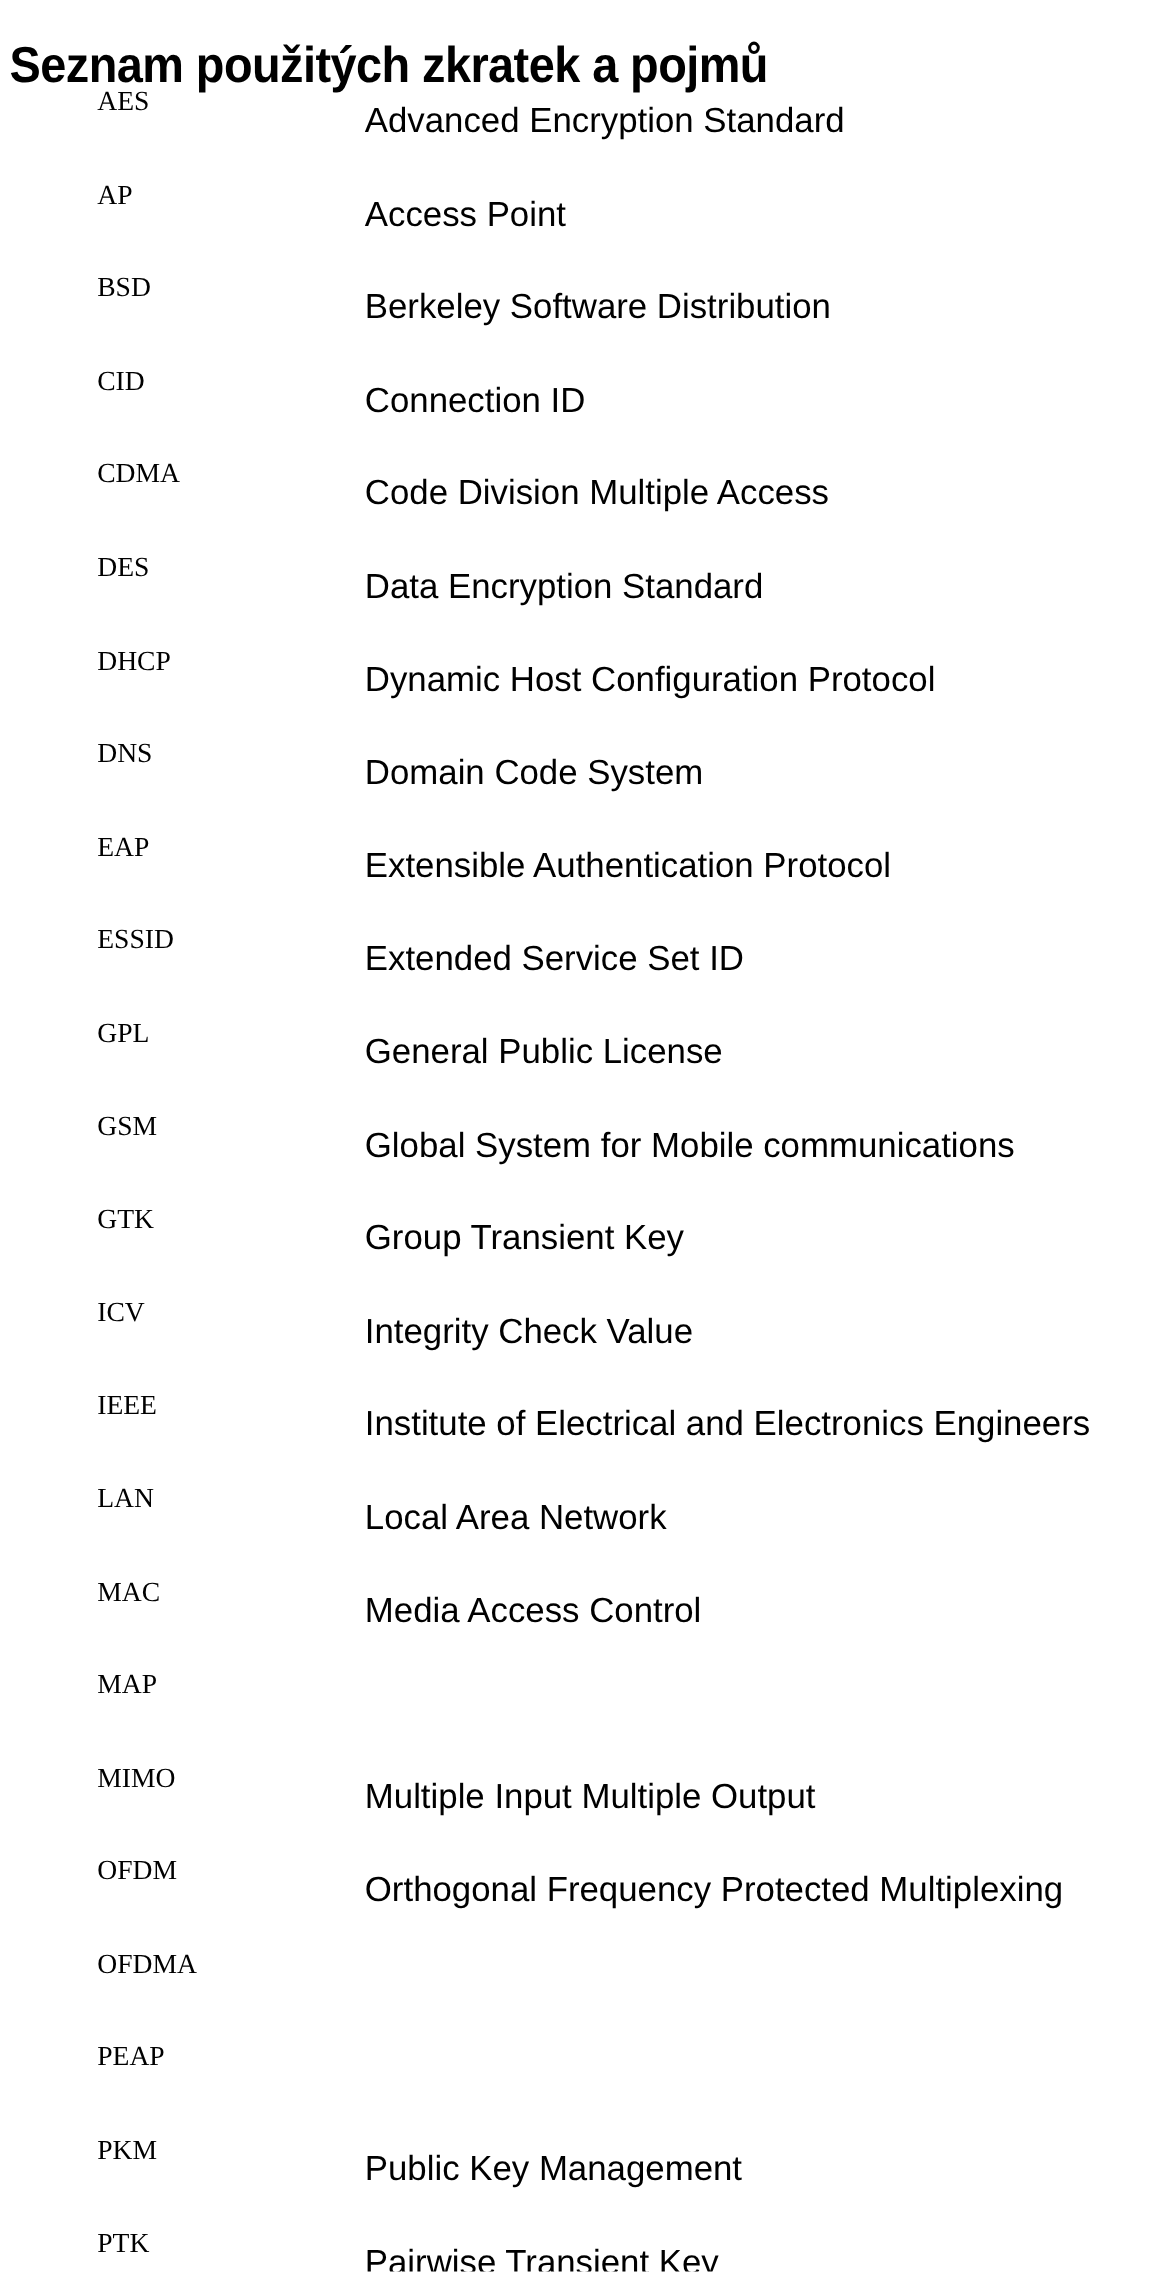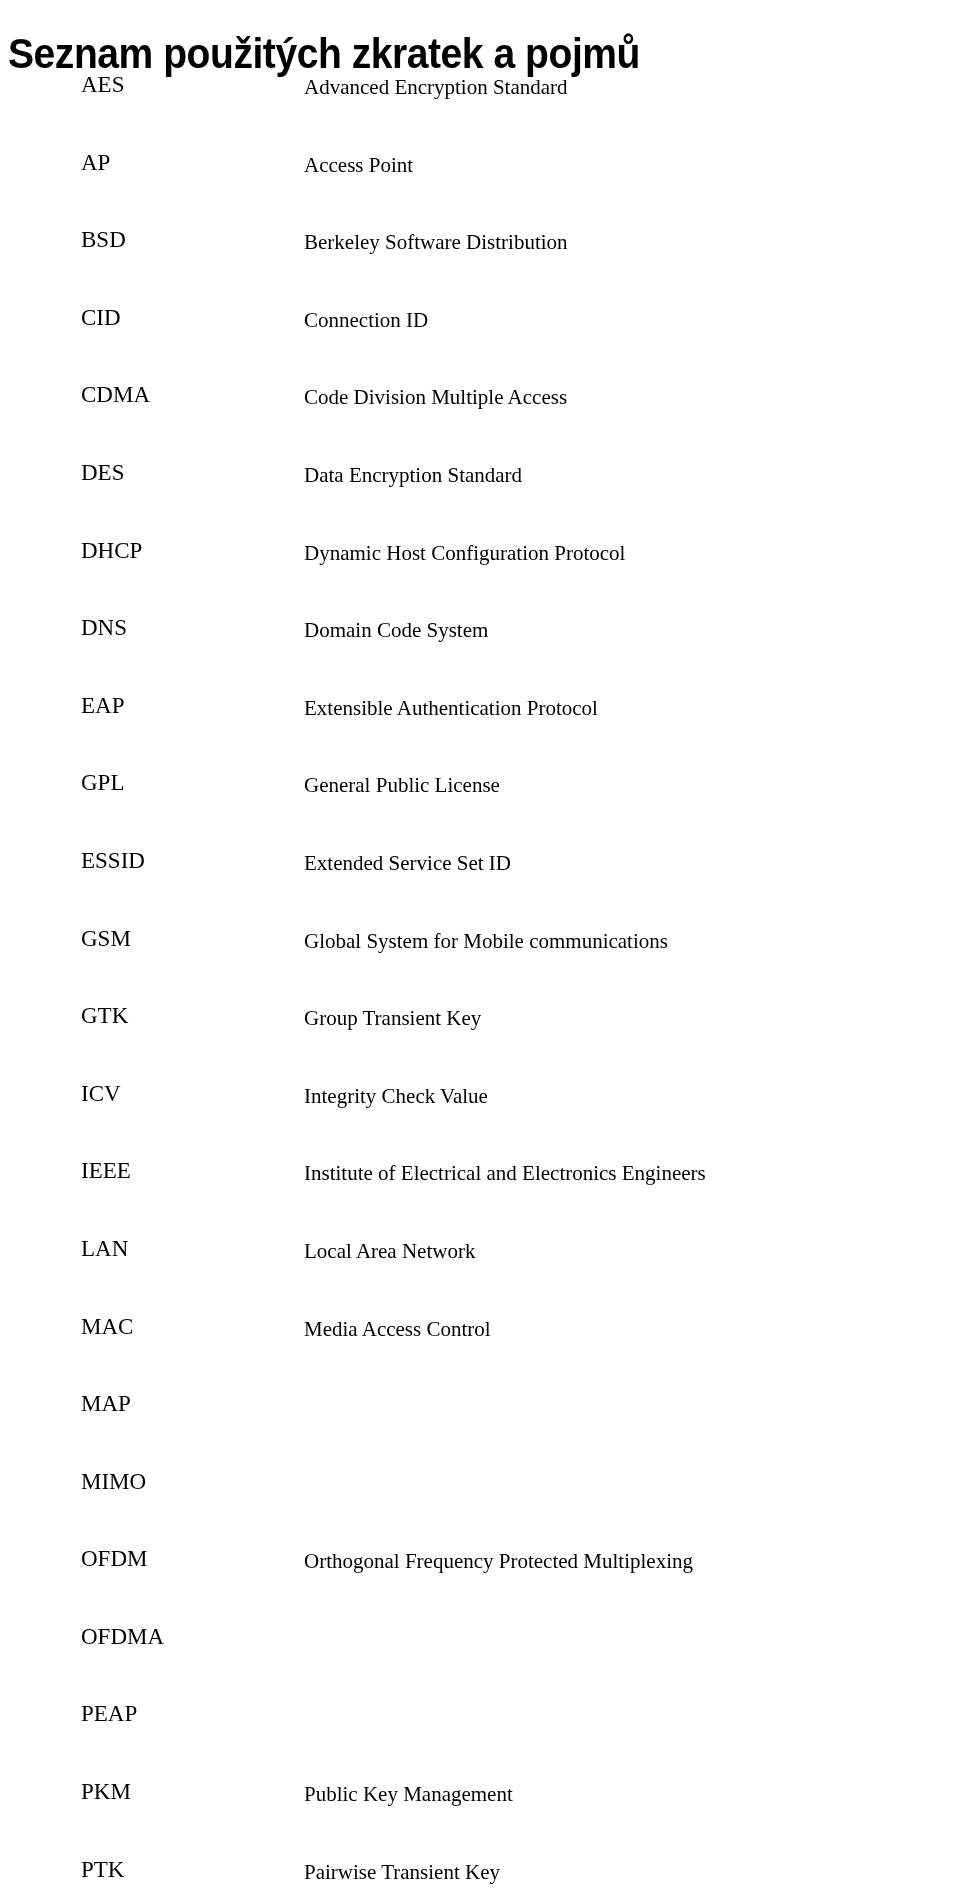--- a/index.html
+++ b/index.html
@@ -52,25 +52,25 @@
     top: 0;
     font-size: 23px;
     line-height: 34px;
     white-space: nowrap;
     font-family: "Liberation Serif", "DejaVu Serif", serif;
     color: #000000;
   }
   .abbrev-def {
     position: absolute;
     left: 304px;
-    top: 2px;
-    font-size: 21px;
+    top: 16px;
+    font-size: 29px;
     line-height: 34px;
     white-space: nowrap;
-    font-family: Liberation Serif, serif;
+    font-family: Liberation Sans, sans-serif;
     color: #000000;
   }
 </style>
 </head>
 <body>
 
 <h1 class="page-title">Seznam použitých zkratek a pojmů</h1>
 
 <div class="abbrev-list" id="abbrev-list">
     <div class="abbrev-row">
@@ -103,26 +103,26 @@
     </div>
     <div class="abbrev-row">
       <span class="abbrev-term">DNS</span>
       <span class="abbrev-def">Domain Code System</span>
     </div>
     <div class="abbrev-row">
       <span class="abbrev-term">EAP</span>
       <span class="abbrev-def">Extensible Authentication Protocol</span>
     </div>
     <div class="abbrev-row">
+      <span class="abbrev-term">ESSID</span>
+      <span class="abbrev-def">Extended Service Set ID</span>
+    </div>
+    <div class="abbrev-row">
       <span class="abbrev-term">GPL</span>
       <span class="abbrev-def">General Public License</span>
-    </div>
-    <div class="abbrev-row">
-      <span class="abbrev-term">ESSID</span>
-      <span class="abbrev-def">Extended Service Set ID</span>
     </div>
     <div class="abbrev-row">
       <span class="abbrev-term">GSM</span>
       <span class="abbrev-def">Global System for Mobile communications</span>
     </div>
     <div class="abbrev-row">
       <span class="abbrev-term">GTK</span>
       <span class="abbrev-def">Group Transient Key</span>
     </div>
     <div class="abbrev-row">
@@ -139,20 +139,21 @@
     </div>
     <div class="abbrev-row">
       <span class="abbrev-term">MAC</span>
       <span class="abbrev-def">Media Access Control</span>
     </div>
     <div class="abbrev-row">
       <span class="abbrev-term">MAP</span>
     </div>
     <div class="abbrev-row">
       <span class="abbrev-term">MIMO</span>
+      <span class="abbrev-def">Multiple Input Multiple Output</span>
     </div>
     <div class="abbrev-row">
       <span class="abbrev-term">OFDM</span>
       <span class="abbrev-def">Orthogonal Frequency Protected Multiplexing</span>
     </div>
     <div class="abbrev-row">
       <span class="abbrev-term">OFDMA</span>
     </div>
     <div class="abbrev-row">
       <span class="abbrev-term">PEAP</span>

